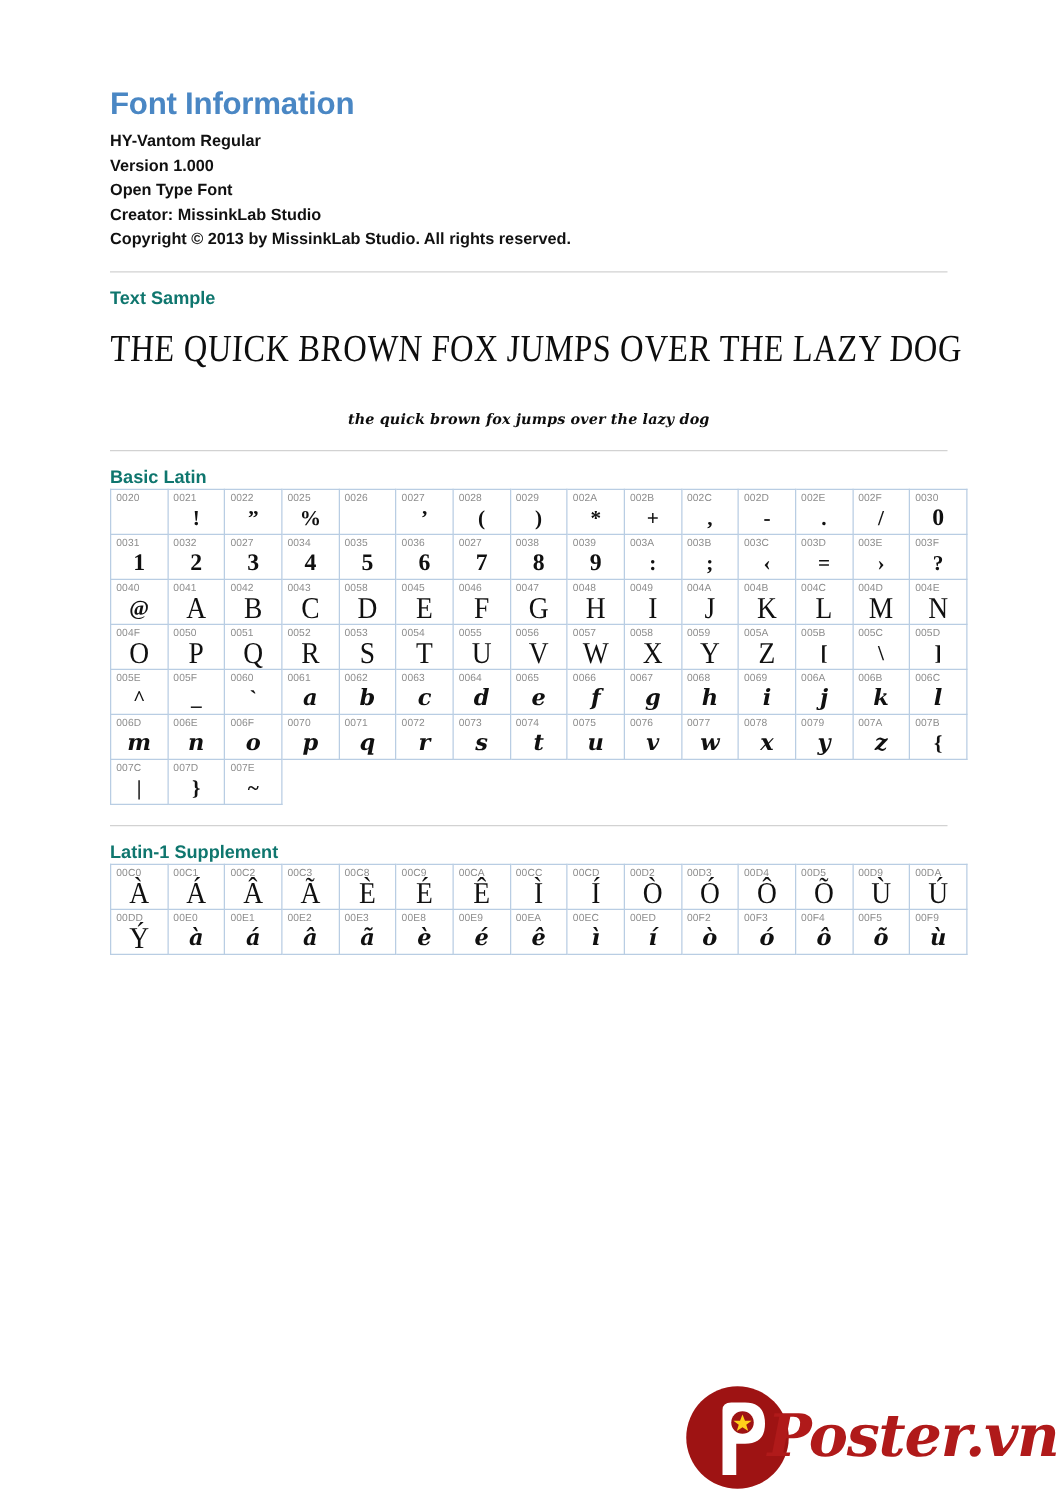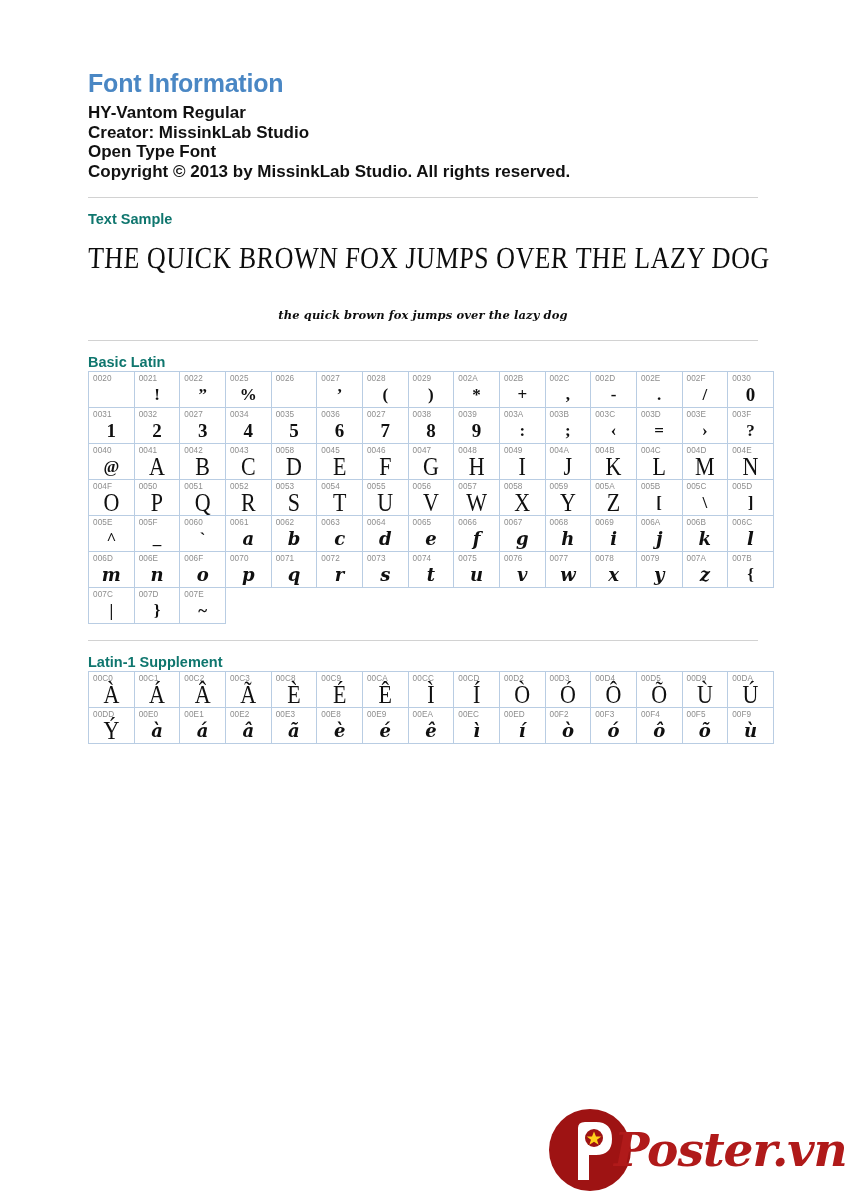--- a/index.html
+++ b/index.html
@@ -31,21 +31,21 @@
   
   .doc-title {
     color: #4a87c4;
     font-size: 25px;
     font-weight: bold;
     letter-spacing: -0.2px;
     margin: 0 0 7px 0;
     line-height: 1.05;
   }
   .meta-line {
-    font-size: 17px;
+    font-size: 13px;
     font-weight: bold;
     color: #111111;
     line-height: 19.5px;
     white-space: nowrap;
   }
 
   
   .rule {
     border-top: 1px solid #d2d2d2;
     margin-top: 16px;
@@ -186,22 +186,23 @@
 </style>
 </head>
 <body>
 
 <div class="page">
   <div class="content">
 
     <h1 class="doc-title">Font Information</h1>
     <div>
       <div class="meta-line">HY-Vantom Regular</div>
+      <div class="meta-line">Version 1.000</div>
+      <div class="meta-line">Open Type Font</div>
       <div class="meta-line">Creator: MissinkLab Studio</div>
-      <div class="meta-line">Open Type Font</div>
       <div class="meta-line">Copyright © 2013 by MissinkLab Studio. All rights reserved.</div>
     </div>
 
     <div class="rule"></div>
     <h2 class="section-title">Text Sample</h2>
     <div class="sample-block">
       <div class="sample-upper">THE QUICK BROWN FOX JUMPS OVER THE LAZY DOG</div>
       <div class="sample-lower">the quick brown fox jumps over the lazy dog</div>
     </div>
 

